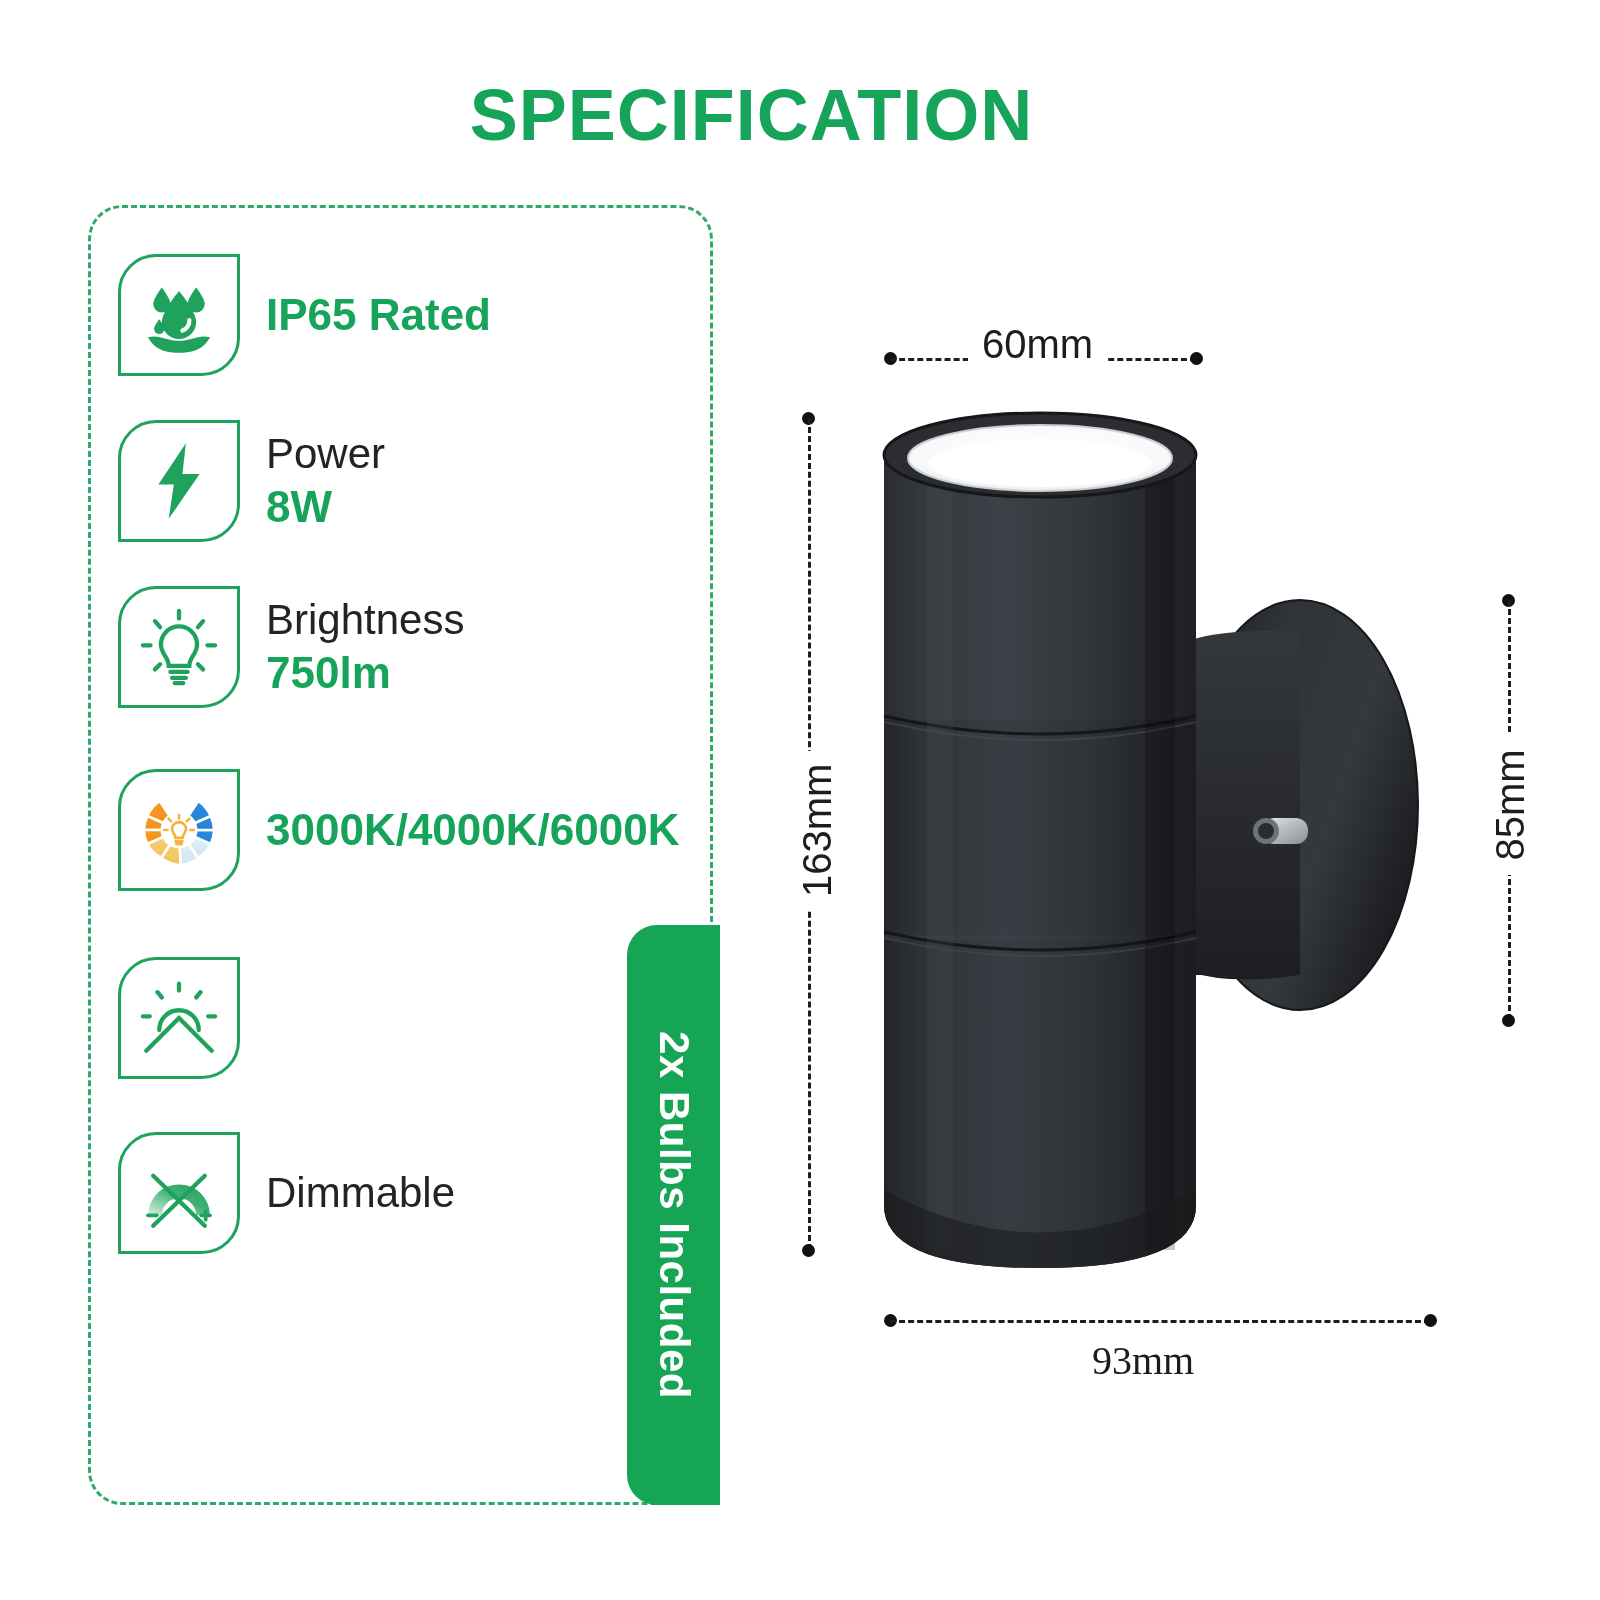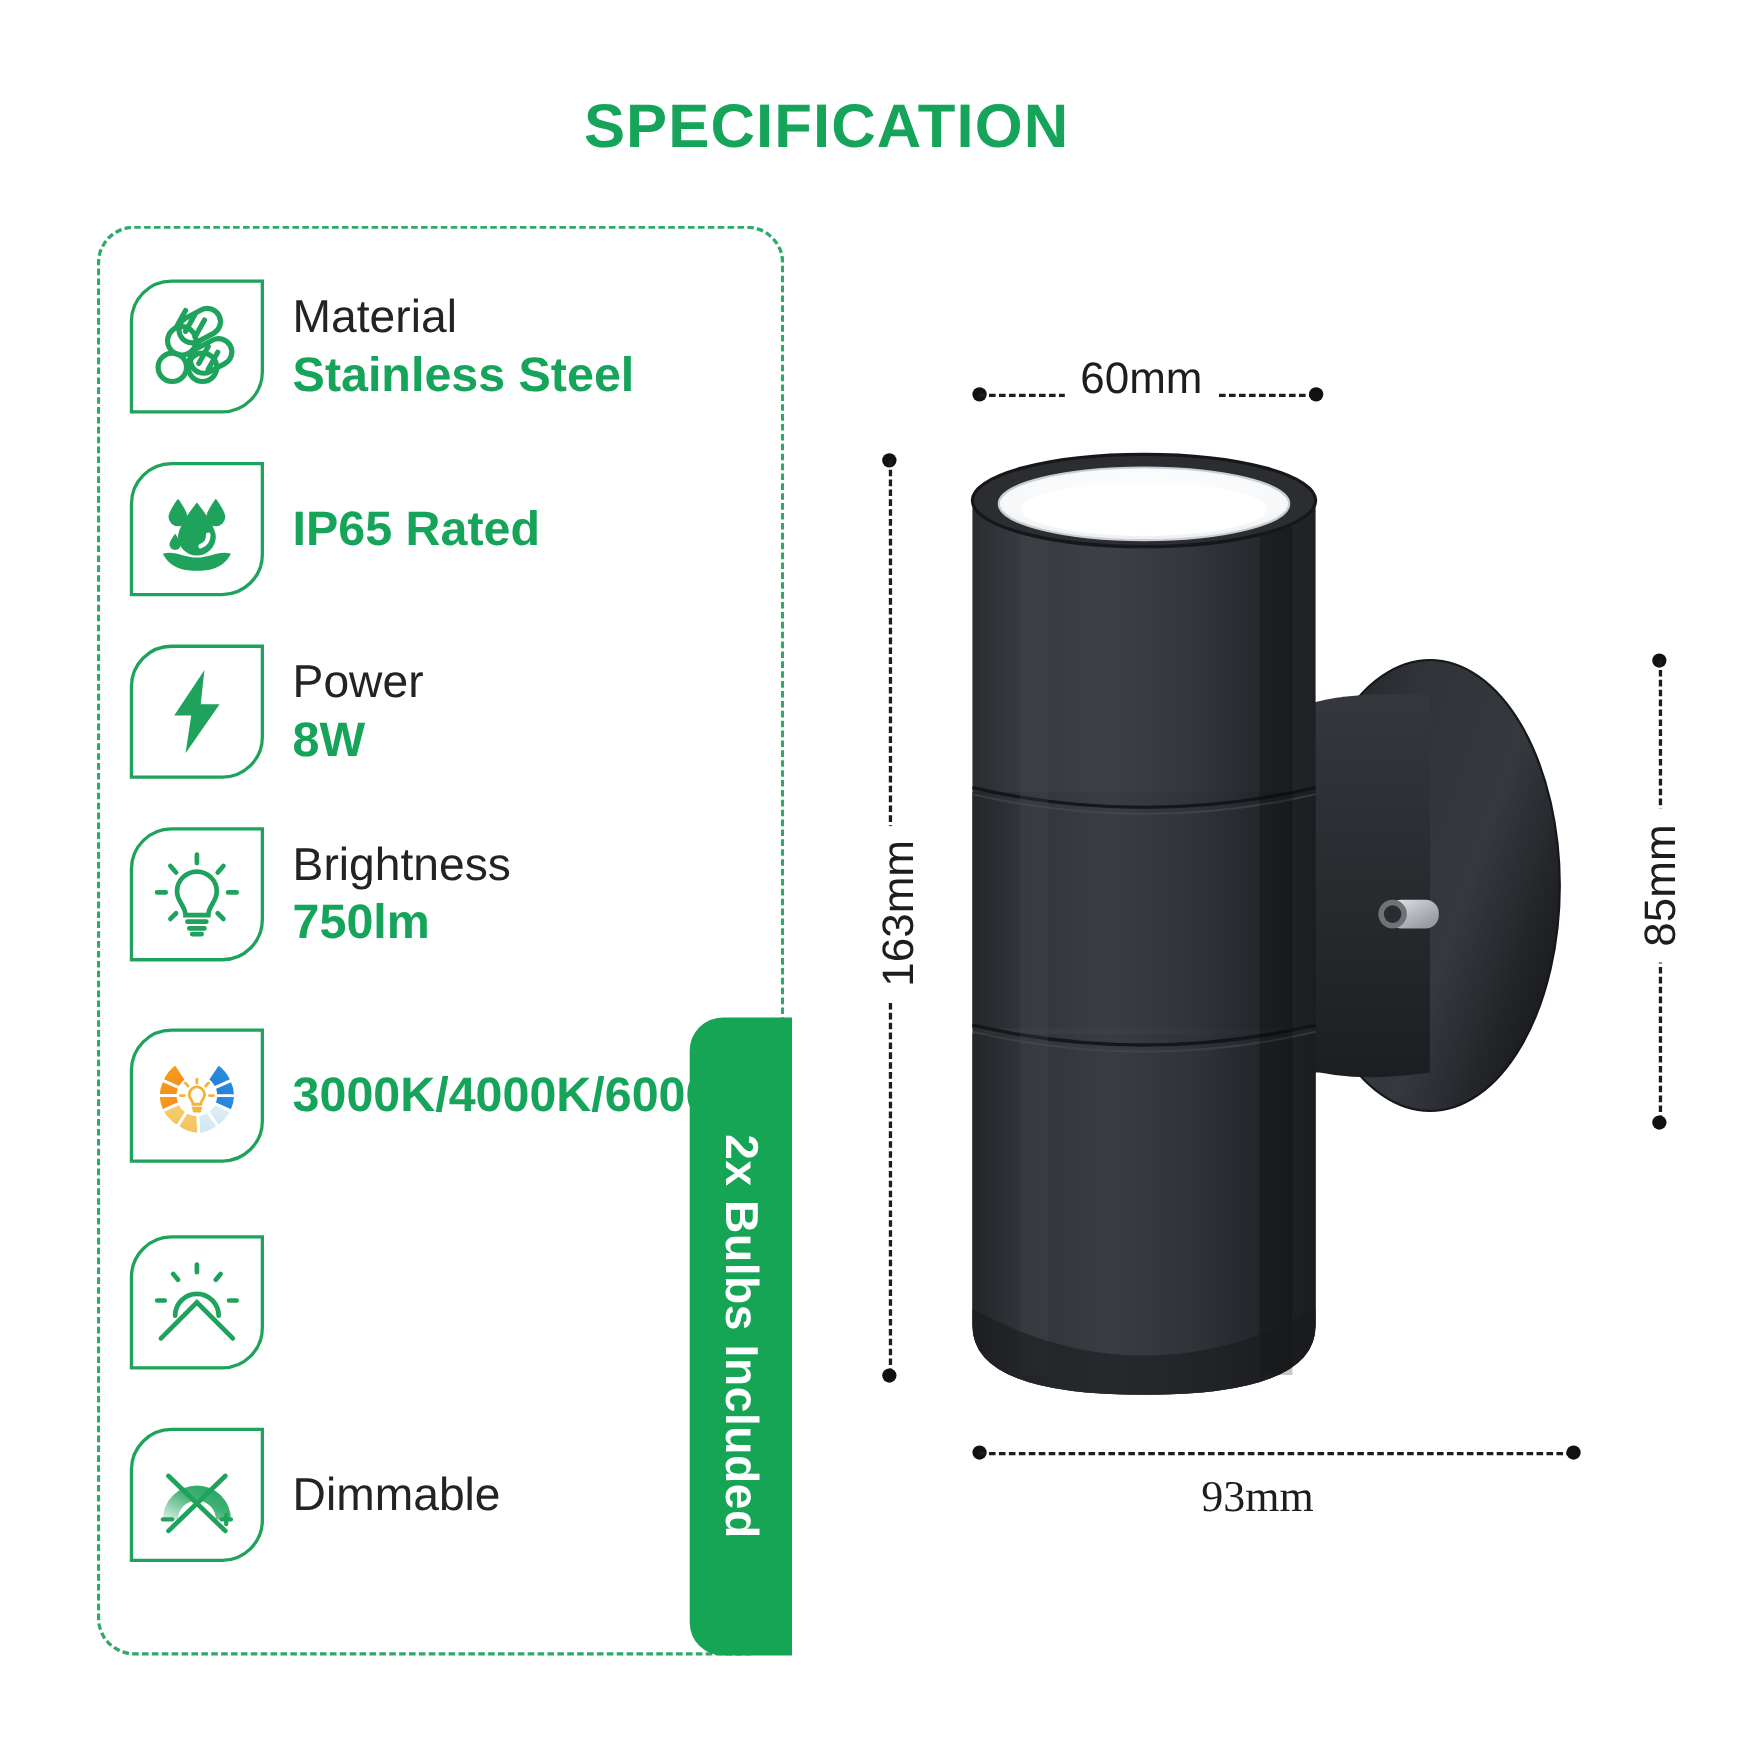--- a/index.html
+++ b/index.html
@@ -9,21 +9,21 @@
     font-family: "Liberation Sans", sans-serif;
     overflow: hidden;
   }
   #stage { position: relative; width: 1600px; height: 1600px; background:#fff; }
 
   
   .title {
     position: absolute;
     top: 70px; left: 0; width: 1503px;
     text-align: center;
-    font-size: 56px;
+    font-size: 72px;
     font-weight: bold;
     letter-spacing: 1px;
     color: #16A45A;
     line-height: 90px;
     white-space: nowrap;
   }
 
   
   .spec-panel {
     position: absolute;
@@ -129,39 +129,20 @@
 <body>
 
 <div id="stage">
 
   <div class="title">SPECIFICATION</div>
 
   <div class="spec-panel"></div>
 
   <div class="spec-list">
 
-    <div class="spec-row">
-      <div class="icon-box">
-        <svg width="86" height="86" viewBox="0 0 100 100">
-          <g fill="none" stroke="#1FA35C" stroke-width="5.5" stroke-linecap="round" stroke-linejoin="round">
-            <rect x="30" y="14" width="46" height="28" rx="14" transform="rotate(-28 53 28)"></rect>
-            <rect x="42" y="46" width="46" height="28" rx="14" transform="rotate(-28 65 60)"></rect>
-            <circle cx="34" cy="44" r="15"></circle>
-            <circle cx="24" cy="72" r="15"></circle>
-            <circle cx="56" cy="72" r="15"></circle>
-            <path d="M38 12 L28 30 M48 16 L38 34 M58 22 L48 40"></path>
-            <path d="M52 46 L42 64 M62 50 L52 68 M72 56 L62 74"></path>
-          </g>
-        </svg>
-      </div>
-      <div class="spec-text">
-        <div class="spec-label">Material</div>
-        <div class="spec-value">Stainless Steel</div>
-      </div>
-    </div>
 
     <div class="spec-row">
       <div class="icon-box">
         <svg width="86" height="86" viewBox="0 0 100 100">
           <g fill="#1FA35C">
             <path d="M50 22 C50 22 70 46 70 58 A20 20 0 0 1 30 58 C30 46 50 22 50 22 Z"></path>
             <path d="M30 18 C30 18 40 31 40 37 A10 10 0 0 1 20 37 C20 31 30 18 30 18 Z"></path>
             <path d="M70 18 C70 18 80 31 80 37 A10 10 0 0 1 60 37 C60 31 70 18 70 18 Z"></path>
             <path d="M27 55 C27 55 33 63 33 66 A6 6 0 0 1 21 66 C21 63 27 55 27 55 Z"></path>
             <path d="M14 76 C26 72 36 80 50 80 C64 80 74 72 86 76 C78 92 62 94 50 94 C38 94 22 92 14 76 Z"></path>

